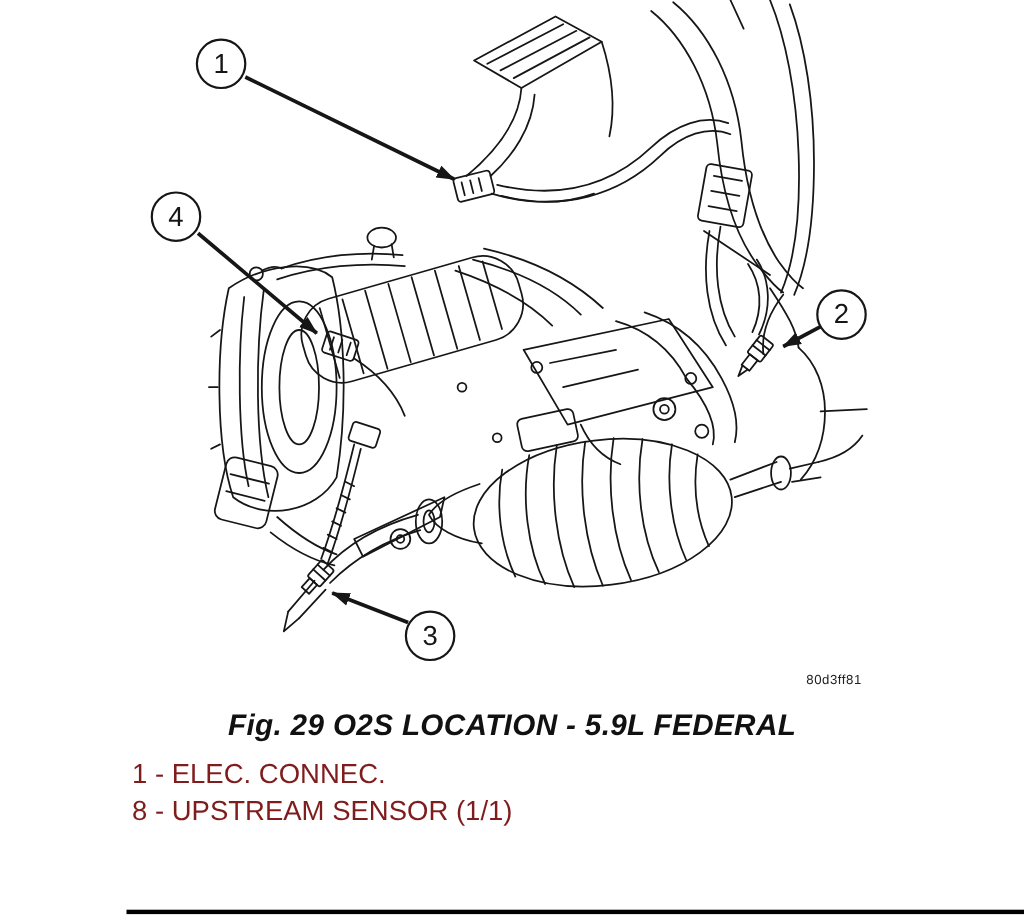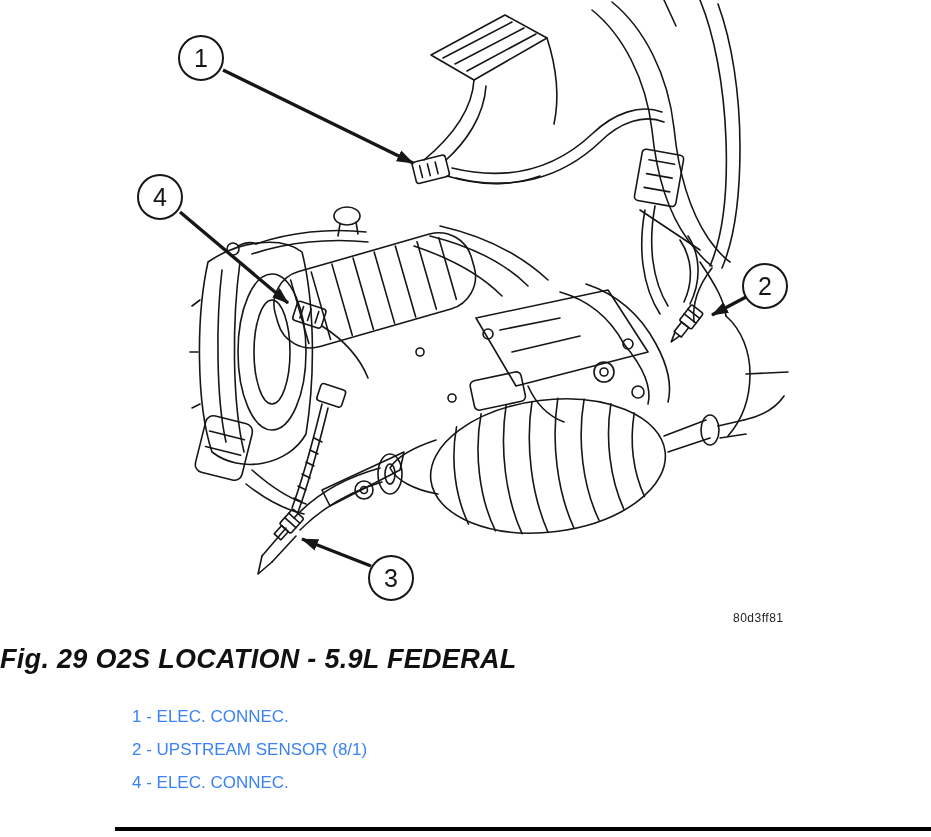--- a/index.html
+++ b/index.html
@@ -18,27 +18,27 @@
     background:#fff;box-sizing:border-box;
     display:flex;align-items:center;justify-content:center;
     font-size:25px;color:#161616;
   }
   .refcode{
     position:absolute;top:611px;left:733px;
     font-size:12px;color:#222;letter-spacing:.5px;
   }
   .caption{
     position:absolute;top:644px;left:0;width:931px;
-    font-size:27px;font-weight:bold;font-style:italic;
+    text-align:center;font-size:27px;font-weight:bold;font-style:italic;
     color:#111;letter-spacing:.3px;
   }
   .legend{
     position:absolute;top:688px;left:120px;
-    list-style:none;margin:12px;padding:0;
-    font-size:17px;line-height:33px;color:#3b82f6;
+    list-style:none;margin:0;padding:0;
+    font-size:25px;line-height:33px;color:#7f1d1d;
   }
   .bottom-rule{
     position:absolute;top:827px;left:115px;width:816px;height:4px;
     background:#000;
   }
 </style>
 </head>
 <body>
 
 <div class="page">
@@ -239,18 +239,17 @@
       <span>4</span>
     </div>
   </div>
 
   <div class="refcode">80d3ff81</div>
 
   <div class="caption">Fig. 29 O2S LOCATION - 5.9L FEDERAL</div>
 
   <ul class="legend">
     <li>1 - ELEC. CONNEC.</li>
-    <li>2 - UPSTREAM SENSOR (8/1)</li>
-    <li>4 - ELEC. CONNEC.</li>
+    <li>8 - UPSTREAM SENSOR (1/1)</li>
   </ul>
 
   <div class="bottom-rule"></div>
 </div>
 
 </body></html>

